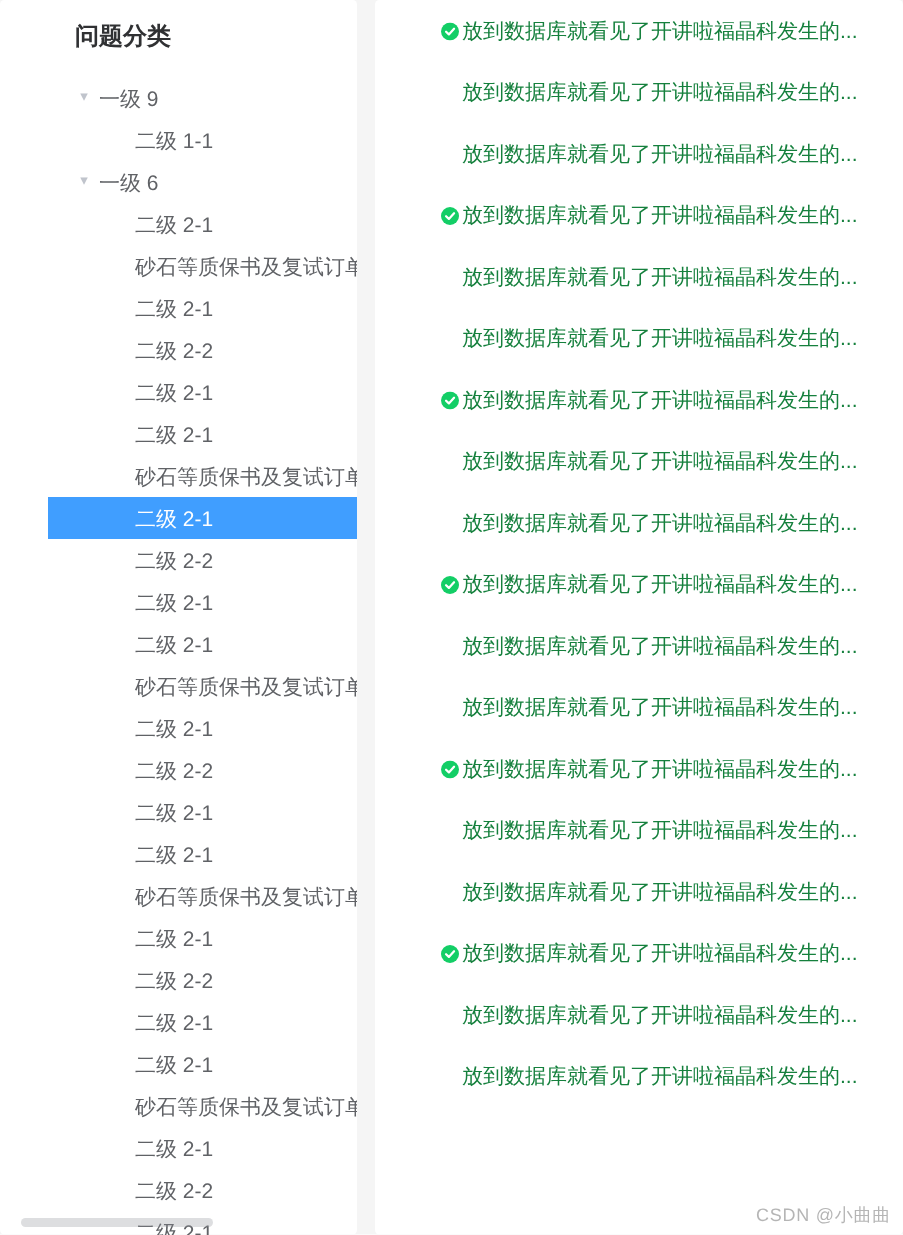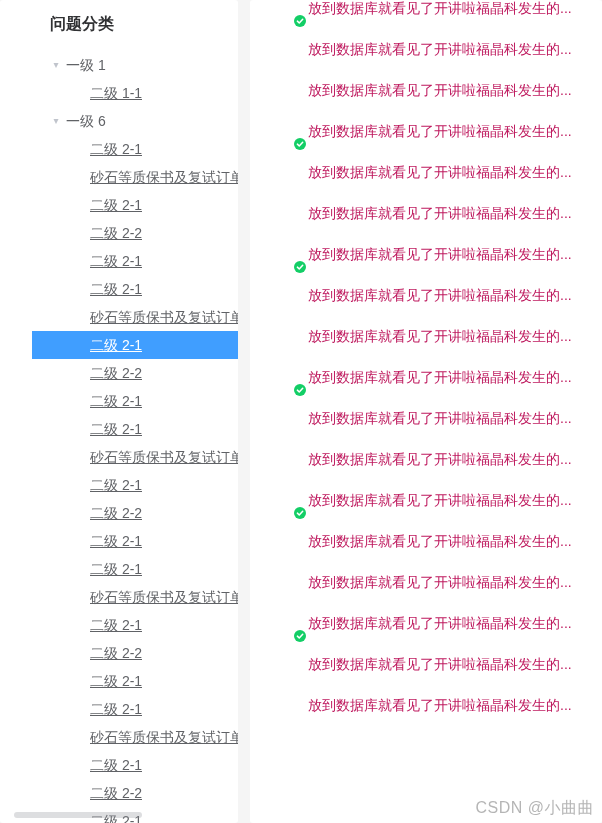--- a/index.html
+++ b/index.html
@@ -64,31 +64,32 @@
   font-size: 10px;
   flex-shrink: 0;
 }
 .tree-node.selected .caret { color: #fff; }
 .tree-node .label {
   padding-left: 4px;
   overflow: hidden;
   text-overflow: clip;
 }
 .indent-1 { padding-left: 18px; }
-.indent-2 { padding-left: 42px; text-decoration: underline; }
+.indent-2 { padding-left: 42px; }
 .list {
   overflow: hidden;
   flex: 1;
   padding: 0 12px 10px 12px;
 }
 .list-item {
   display: flex;
+  align-items: center;
   height: 41px;
   white-space: nowrap;
-  color: #be185d;
+  color: #15803d;
   cursor: pointer;
 }
 .list-item .dot {
   width: 14px;
   flex-shrink: 0;
   display: inline-flex;
   align-items: center;
   justify-content: flex-start;
 }
 .list-item .dot svg { display: block; }
@@ -102,36 +103,36 @@
   bottom: 5px;
   width: 128px;
   height: 6px;
   background: rgba(144,147,153,0.3);
   border-radius: 3px;
 }
 .watermark {
   position: absolute;
   right: 8px;
   bottom: 4px;
-  font-size: 16px;
+  font-size: 12px;
   color: rgba(120,120,120,0.55);
   letter-spacing: 0.5px;
 }
 </style>
 </head>
 <body>
 
 <div class="container">
 
   <div class="panel panel-left">
     <div class="panel-title">问题分类</div>
     <div class="tree" id="tree">
         <div class="tree-node indent-1">
           <span class="caret">▾</span>
-          <span class="label">一级 1</span>
+          <span class="label">一级 9</span>
         </div>
         <div class="tree-node indent-2">
           <span class="caret"></span>
           <span class="label">二级 1-1</span>
         </div>
         <div class="tree-node indent-1">
           <span class="caret">▾</span>
           <span class="label">一级 6</span>
         </div>
         <div class="tree-node indent-2">

